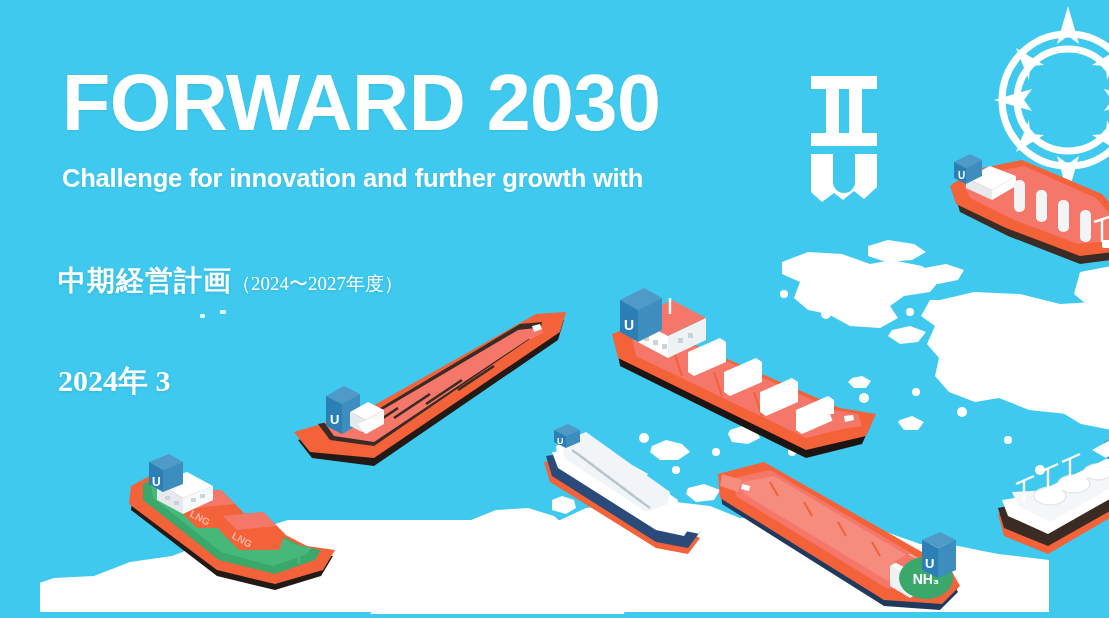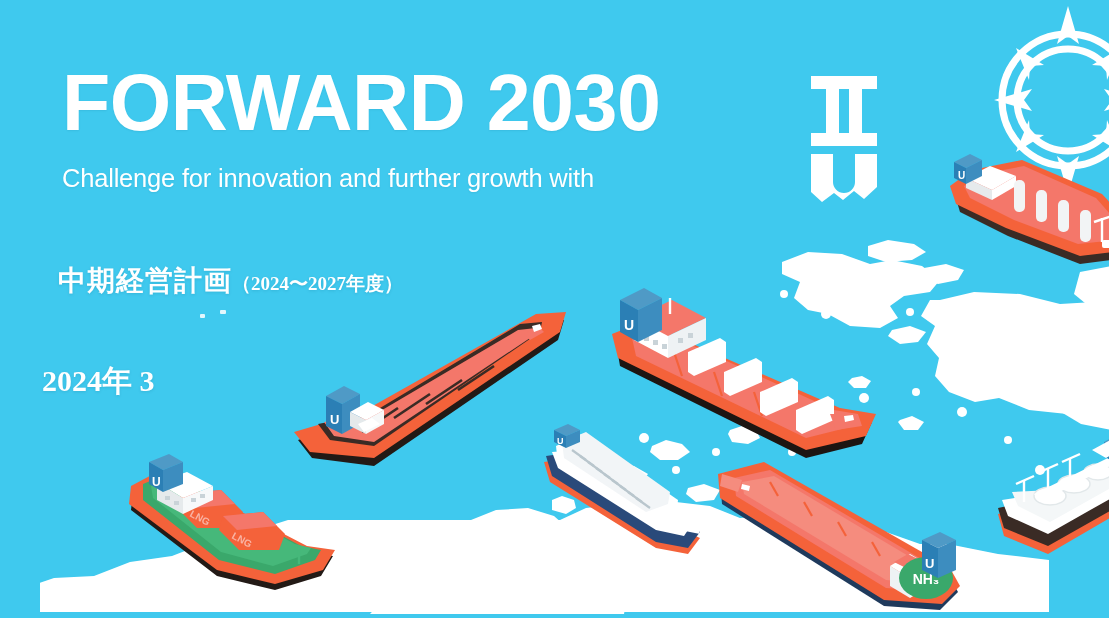--- a/index.html
+++ b/index.html
@@ -36,41 +36,41 @@
     display:flex;align-items:flex-start;gap:26px;
     pointer-events:auto;
   }
   .headline-text{
     font-size:79px;line-height:82px;font-weight:700;color:#ffffff;
     letter-spacing:-0.5px;white-space:nowrap;
     text-shadow:0 1px 2px rgba(0,80,110,.10);
   }
   .subline{
     position:absolute;left:22px;top:163px;
-    font-size:25.5px;line-height:30px;font-weight:400;color:#ffffff;
+    font-size:25.5px;line-height:30px;font-weight:700;color:#ffffff;
     white-space:nowrap;letter-spacing:-0.2px;
     text-shadow:0 1px 2px rgba(0,80,110,.10);
     pointer-events:auto;
   }
   
   #logo-mark{
     position:absolute;left:765px;top:74px;
     width:78px;height:128px;
     pointer-events:auto;
   }
   .jp-plan{
     position:absolute;left:18px;top:262px;
     font-family:"Liberation Serif","DejaVu Serif",serif;
     color:#ffffff;white-space:nowrap;pointer-events:auto;
     text-shadow:0 1px 3px rgba(0,90,120,.18);
   }
   .jp-plan .jp-main{font-size:28px;font-weight:700;letter-spacing:1px;font-family:Liberation Mono, monospace;}
-  .jp-plan .jp-years{font-size:19px;font-weight:700;letter-spacing:0px;}
+  .jp-plan .jp-years{font-size:19px;font-weight:400;letter-spacing:0px;}
   .jp-date{
-    position:absolute;left:2px;top:362px;width:150px;
+    position:absolute;left:18px;top:362px;width:150px;
     font-family:"Liberation Serif","DejaVu Serif",serif;
     font-size:30px;line-height:37px;font-weight:700;color:#ffffff;
     text-shadow:0 1px 3px rgba(0,90,120,.18);
     pointer-events:auto;
   }
   .speck{
     position:absolute;background:#ffffff;border-radius:1px;opacity:.85;
   }
   #speck-a{left:160px;top:314px;width:5px;height:4px;}
   #speck-b{left:180px;top:310px;width:6px;height:4px;}

